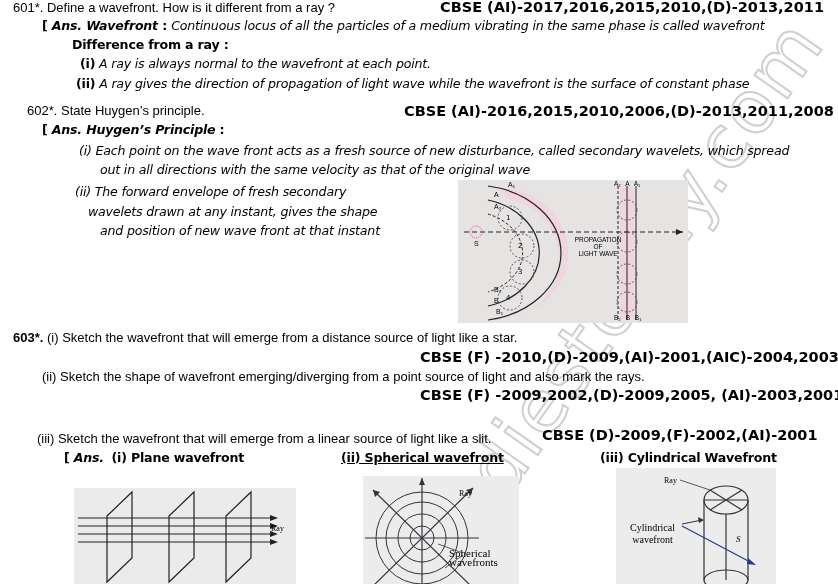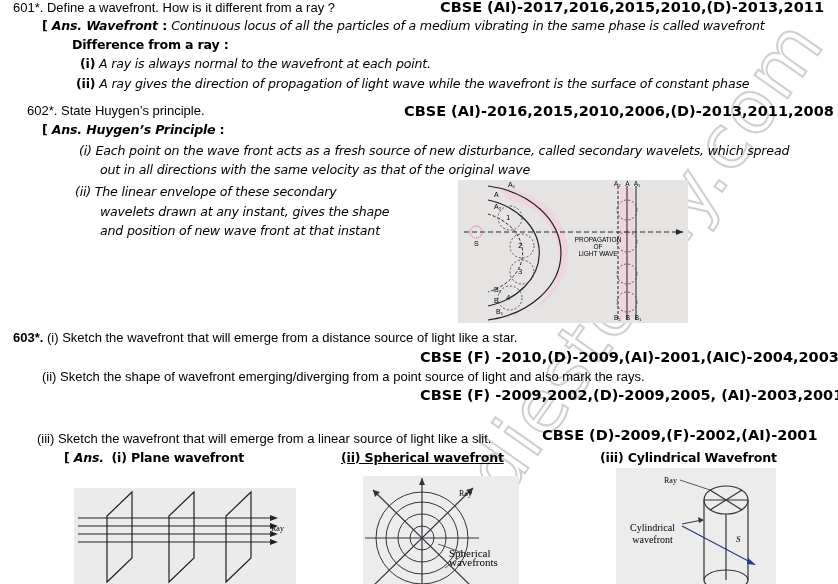--- a/index.html
+++ b/index.html
@@ -35,22 +35,22 @@
   <b>(ii)</b> <i class="it">A ray gives the direction of propagation of light wave while the wavefront is the surface of constant phase</i>
 </div>
 
 <div class="abs q" style="left:27px; top:103px;">602*. State Huygen’s principle.</div>
 <div class="abs cbse" style="left:404px; top:103px;">CBSE (AI)-2016,2015,2010,2006,(D)-2013,2011,2008</div>
 <div class="abs ans" style="left:42px; top:122px;">
   <b>[ </b><b><i>Ans. Huygen’s Principle</i></b><b> :</b>
 </div>
 <div class="abs ans" style="left:79px; top:143px;"><i class="it">(i)  Each point on the wave front acts as a fresh source of new disturbance, called secondary wavelets, which spread</i></div>
 <div class="abs ans" style="left:100px; top:162px;"><i class="it">out in all directions with the same velocity as that of the original wave</i></div>
-<div class="abs ans" style="left:75px; top:184px;"><i class="it">(ii) The linear envelope of these secondary</i></div>
-<div class="abs ans" style="left:100px; top:204px;"><i class="it">wavelets drawn at any instant, gives the shape</i></div>
+<div class="abs ans" style="left:75px; top:184px;"><i class="it">(ii) The forward envelope of fresh secondary</i></div>
+<div class="abs ans" style="left:88px; top:204px;"><i class="it">wavelets drawn at any instant, gives the shape</i></div>
 <div class="abs ans" style="left:100px; top:223px;"><i class="it">and position of new wave front at that instant</i></div>
 
 <div class="fig" style="left:458px; top:180px; width:230px; height:143px; background:#e6e3e3;">
   <svg width="230" height="143" viewBox="0 0 230 143">
     <path d="M40 8 A70 65 0 0 1 40 138 L52 138 A60 60 0 0 0 52 20 Z" fill="#f3cfdc" opacity="0.8"></path>
     <rect x="162" y="8" width="14" height="130" fill="#f3cfdc" opacity="0.8"></rect>
     <path d="M30 6 A88 68 0 0 1 30 140" stroke="#222" fill="none" stroke-width="1.2"></path>
     <path d="M30 20 A70 55 0 0 1 30 126" stroke="#222" fill="none" stroke-width="1.2"></path>
     <path d="M30 34 A55 42 0 0 1 30 112" stroke="#222" fill="none" stroke-width="1" stroke-dasharray="3,2"></path>
     <circle cx="52" cy="38" r="12" fill="none" stroke="#555" stroke-dasharray="2,2"></circle>

